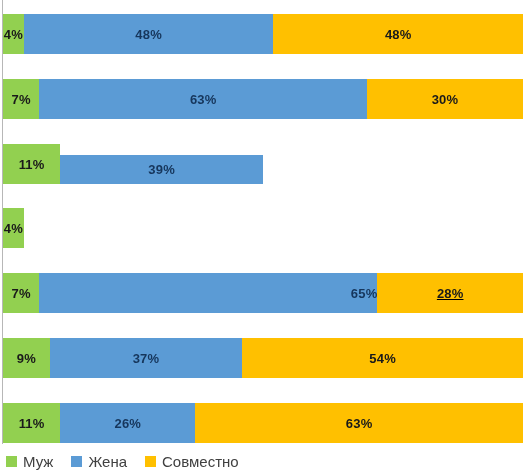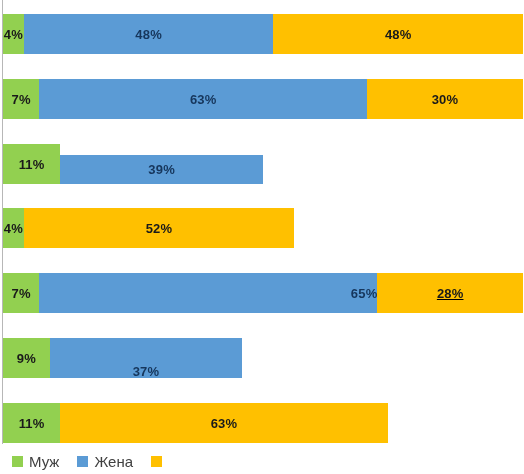--- a/index.html
+++ b/index.html
@@ -80,21 +80,21 @@
   #legend {
     position: absolute;
     left: 0;
     top: 448px;
     width: 524px;
     height: 26px;
     display: flex;
     flex-direction: row;
     align-items: center;
     justify-content: flex-start;
-    padding-left: 12px;
+    padding-left: 6px;
     box-sizing: border-box;
   }
   .legend-item {
     display: flex;
     flex-direction: row;
     align-items: center;
     margin-right: 18px;
   }
   .legend-swatch {
     width: 11px;
@@ -145,61 +145,65 @@
           <span class="seg-label">11%</span>
         </div>
         <div class="seg seg-zhena" style="flex: 0 0 39%; margin-top: 11px;">
           <span class="seg-label">39%</span>
         </div>
       </div>
       <div class="bar-row" style="top: 208px; height: 40px;">
         <div class="seg seg-muzh narrow" style="flex: 0 0 4%;">
           <span class="seg-label">4%</span>
         </div>
-        <div class="seg seg-sovm" style="flex: 0 0 52%;">
-          <span class="seg-label">52%</span>
-        </div>
       </div>
       <div class="bar-row" style="top: 273px; height: 40px;">
         <div class="seg seg-muzh" style="flex: 0 0 7%;">
           <span class="seg-label">7%</span>
         </div>
         <div class="seg seg-zhena" style="flex: 0 0 65%; justify-content: flex-end;">
           <span class="seg-label">65%</span>
         </div>
         <div class="seg seg-sovm" style="flex: 0 0 28%; text-decoration: underline;">
           <span class="seg-label">28%</span>
         </div>
       </div>
       <div class="bar-row" style="top: 338px; height: 40px;">
         <div class="seg seg-muzh" style="flex: 0 0 9%;">
           <span class="seg-label">9%</span>
         </div>
-        <div class="seg seg-zhena" style="flex: 0 0 37%; align-items: flex-end;">
+        <div class="seg seg-zhena" style="flex: 0 0 37%;">
           <span class="seg-label">37%</span>
+        </div>
+        <div class="seg seg-sovm" style="flex: 0 0 54%;">
+          <span class="seg-label">54%</span>
         </div>
       </div>
       <div class="bar-row" style="top: 403px; height: 40px;">
         <div class="seg seg-muzh" style="flex: 0 0 11%;">
           <span class="seg-label">11%</span>
         </div>
+        <div class="seg seg-zhena" style="flex: 0 0 26%;">
+          <span class="seg-label">26%</span>
+        </div>
         <div class="seg seg-sovm" style="flex: 0 0 63%;">
           <span class="seg-label">63%</span>
         </div>
       </div>
     </div>
 
   <div id="legend">
 
   <div class="legend-item">
         <span class="legend-swatch" style="background: rgb(146, 208, 80);"></span>
         <span class="legend-text">Муж</span>
       </div>
       <div class="legend-item">
         <span class="legend-swatch" style="background: rgb(91, 155, 213);"></span>
         <span class="legend-text">Жена</span>
       </div>
       <div class="legend-item">
         <span class="legend-swatch" style="background: rgb(255, 192, 0);"></span>
+        <span class="legend-text">Совместно</span>
       </div>
     </div>
 
 </div>
 
 </body></html>

